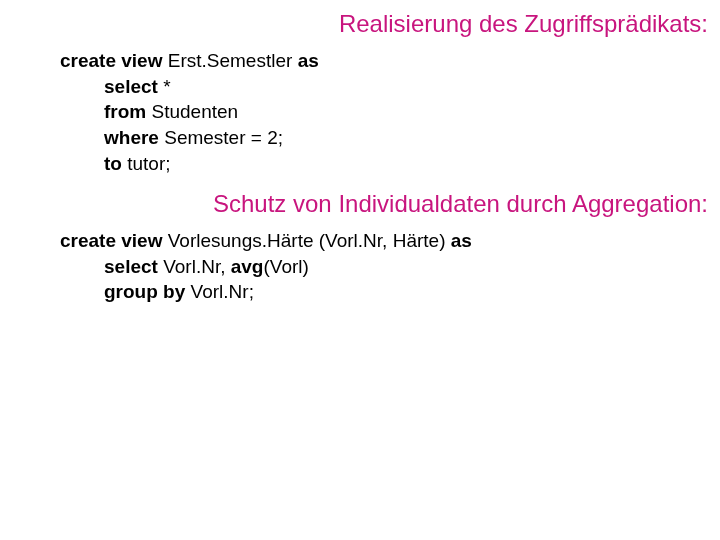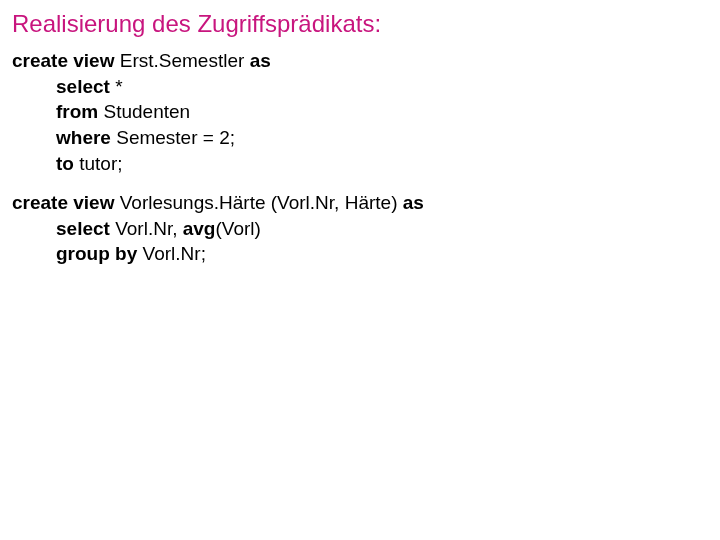--- a/index.html
+++ b/index.html
@@ -21,47 +21,49 @@
     text-align: center;
     color: #000;
     margin: 0 0 8px 0;
     letter-spacing: -0.5px;
   }
   .subheading {
     font-size: 24px;
     color: #c8157e;
     margin: 4px 0 10px 0;
     font-weight: 400;
+    text-align: right;
   }
   .code {
     font-size: 19px;
     line-height: 1.35;
     margin: 0 0 14px 0;
     color: #000;
   }
-  .code .line { white-space: pre; }
+  .code .line { white-space: pre; margin-left: 48px; }
   .indent { padding-left: 44px; display: inline-block; }
   .kw { font-weight: 700; }
 </style>
 </head>
 <body>
 
 <div class="slide">
 
 
   <div class="subheading">Realisierung des Zugriffsprädikats:</div>
 
   <div class="code">
     <div class="line"><span class="kw">create view </span><span>Erst.Semestler </span><span class="kw">as</span></div>
     <div class="line"><span class="indent"><span class="kw">select </span><span>*</span></span></div>
     <div class="line"><span class="indent"><span class="kw">from </span><span>Studenten</span></span></div>
     <div class="line"><span class="indent"><span class="kw">where </span><span>Semester = 2;</span></span></div>
     <div class="line"><span class="indent"><span class="kw">to </span><span>tutor;</span></span></div>
   </div>
 
+  <div class="subheading">Schutz von Individualdaten durch Aggregation:</div>
 
   <div class="code">
     <div class="line"><span class="kw">create view </span><span>Vorlesungs.Härte (Vorl.Nr, Härte) </span><span class="kw">as</span></div>
     <div class="line"><span class="indent"><span class="kw">select </span><span>Vorl.Nr, </span><span class="kw">avg</span><span>(Vorl)</span></span></div>
     <div class="line"><span class="indent"><span class="kw">group by </span><span>Vorl.Nr;</span></span></div>
   </div>
 
 </div>
 
 </body></html>

